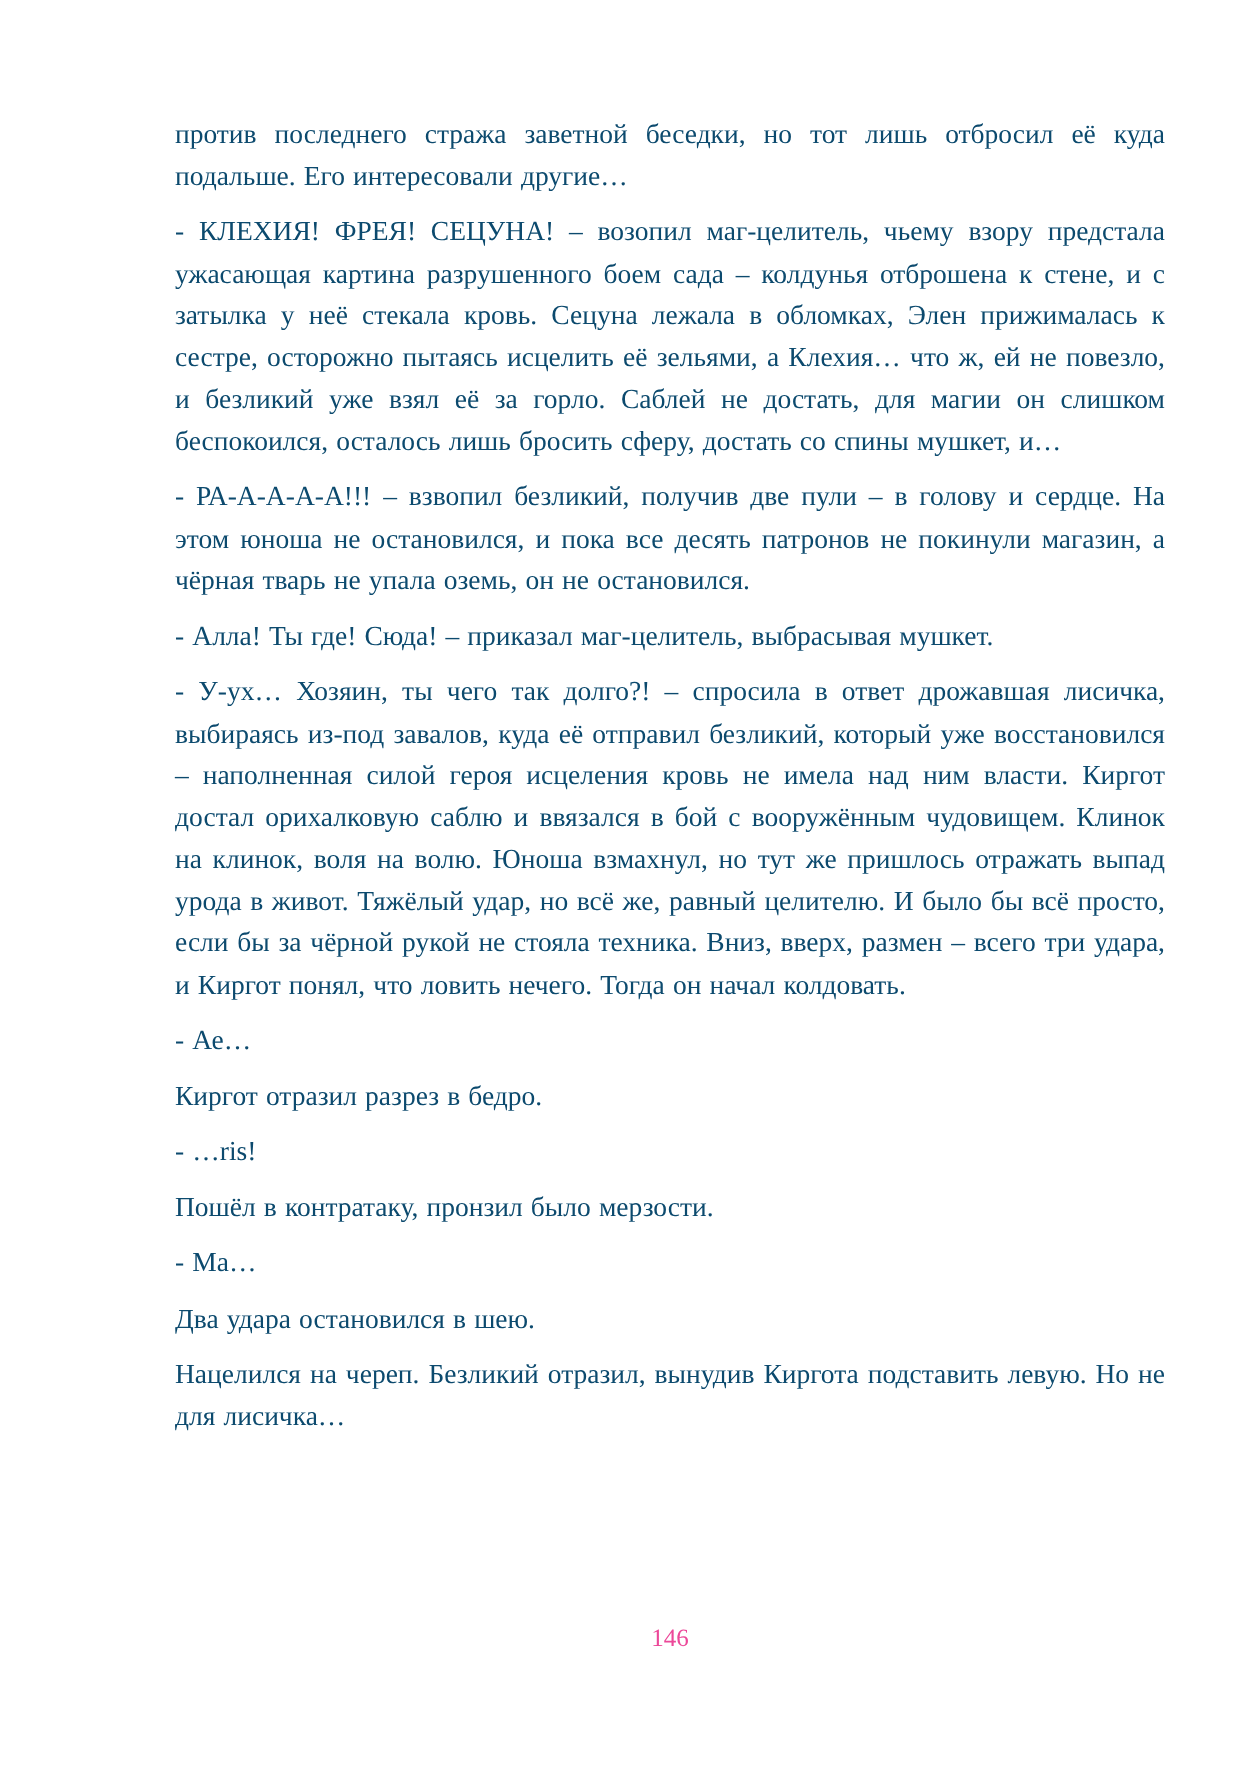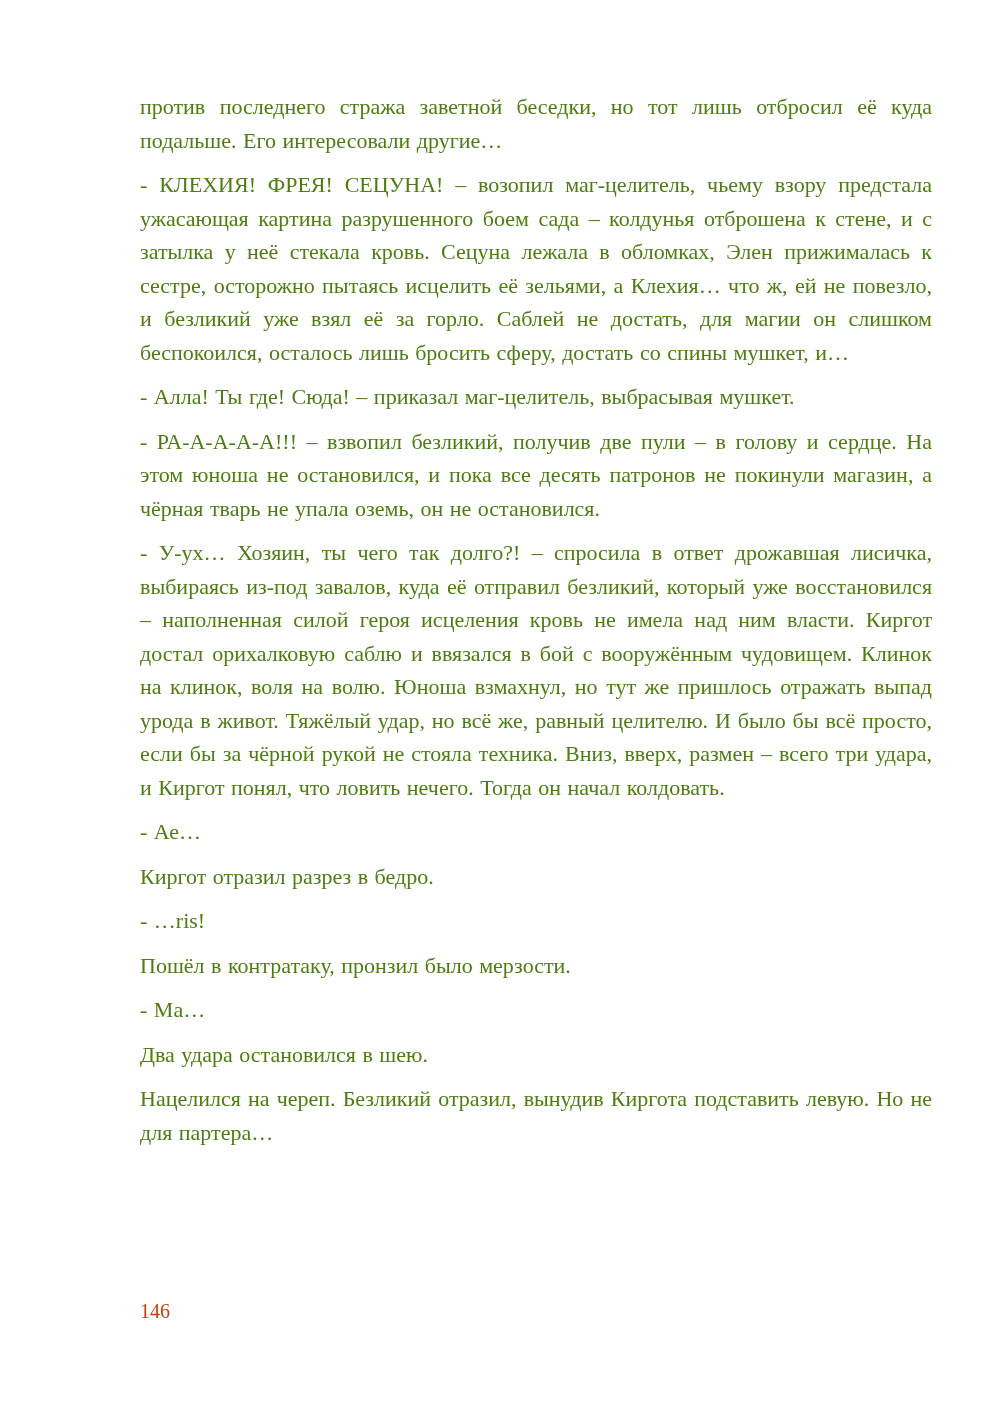--- a/index.html
+++ b/index.html
@@ -22,43 +22,44 @@
     top: 90px;
     width: 792px;
   }
   .text-block p {
     margin: 0 0 11px 0;
     font-size: 22px;
     line-height: 33.5px;
     text-align: justify;
     text-align-last: left;
     word-spacing: 1px;
-    color: #4d7c0f;
+    color: #0c4a6e;
   }
   .page-number {
     position: absolute;
     left: 140px;
     top: 1300px;
     width: 792px;
+    text-align: center;
     font-size: 20px;
-    color: #c2410c;
+    color: #ec4899;
   }
 </style>
 </head>
 <body>
 
 <div class="page">
   <div class="text-block">
     <p>против последнего стража заветной беседки, но тот лишь отбросил её куда подальше. Его интересовали другие…</p>
     <p>- КЛЕХИЯ! ФРЕЯ! СЕЦУНА! – возопил маг-целитель, чьему взору предстала ужасающая картина разрушенного боем сада – колдунья отброшена к стене, и с затылка у неё стекала кровь. Сецуна лежала в обломках, Элен прижималась к сестре, осторожно пытаясь исцелить её зельями, а Клехия… что ж, ей не повезло, и безликий уже взял её за горло. Саблей не достать, для магии он слишком беспокоился, осталось лишь бросить сферу, достать со спины мушкет, и…</p>
+    <p>- РА-А-А-А-А!!! – взвопил безликий, получив две пули – в голову и сердце. На этом юноша не остановился, и пока все десять патронов не покинули магазин, а чёрная тварь не упала оземь, он не остановился.</p>
     <p>- Алла! Ты где! Сюда! – приказал маг-целитель, выбрасывая мушкет.</p>
-    <p>- РА-А-А-А-А!!! – взвопил безликий, получив две пули – в голову и сердце. На этом юноша не остановился, и пока все десять патронов не покинули магазин, а чёрная тварь не упала оземь, он не остановился.</p>
     <p>- У-ух… Хозяин, ты чего так долго?! – спросила в ответ дрожавшая лисичка, выбираясь из-под завалов, куда её отправил безликий, который уже восстановился – наполненная силой героя исцеления кровь не имела над ним власти. Киргот достал орихалковую саблю и ввязался в бой с вооружённым чудовищем. Клинок на клинок, воля на волю. Юноша взмахнул, но тут же пришлось отражать выпад урода в живот. Тяжёлый удар, но всё же, равный целителю. И было бы всё просто, если бы за чёрной рукой не стояла техника. Вниз, вверх, размен – всего три удара, и Киргот понял, что ловить нечего. Тогда он начал колдовать.</p>
     <p>- Ае…</p>
     <p>Киргот отразил разрез в бедро.</p>
     <p>- …ris!</p>
     <p>Пошёл в контратаку, пронзил было мерзости.</p>
     <p>- Ма…</p>
     <p>Два удара остановился в шею.</p>
-    <p>Нацелился на череп. Безликий отразил, вынудив Киргота подставить левую. Но не для партера…</p>
+    <p>Нацелился на череп. Безликий отразил, вынудив Киргота подставить левую. Но не для лисичка…</p>
   </div>
   <div class="page-number">146</div>
 </div>
 
 </body></html>

